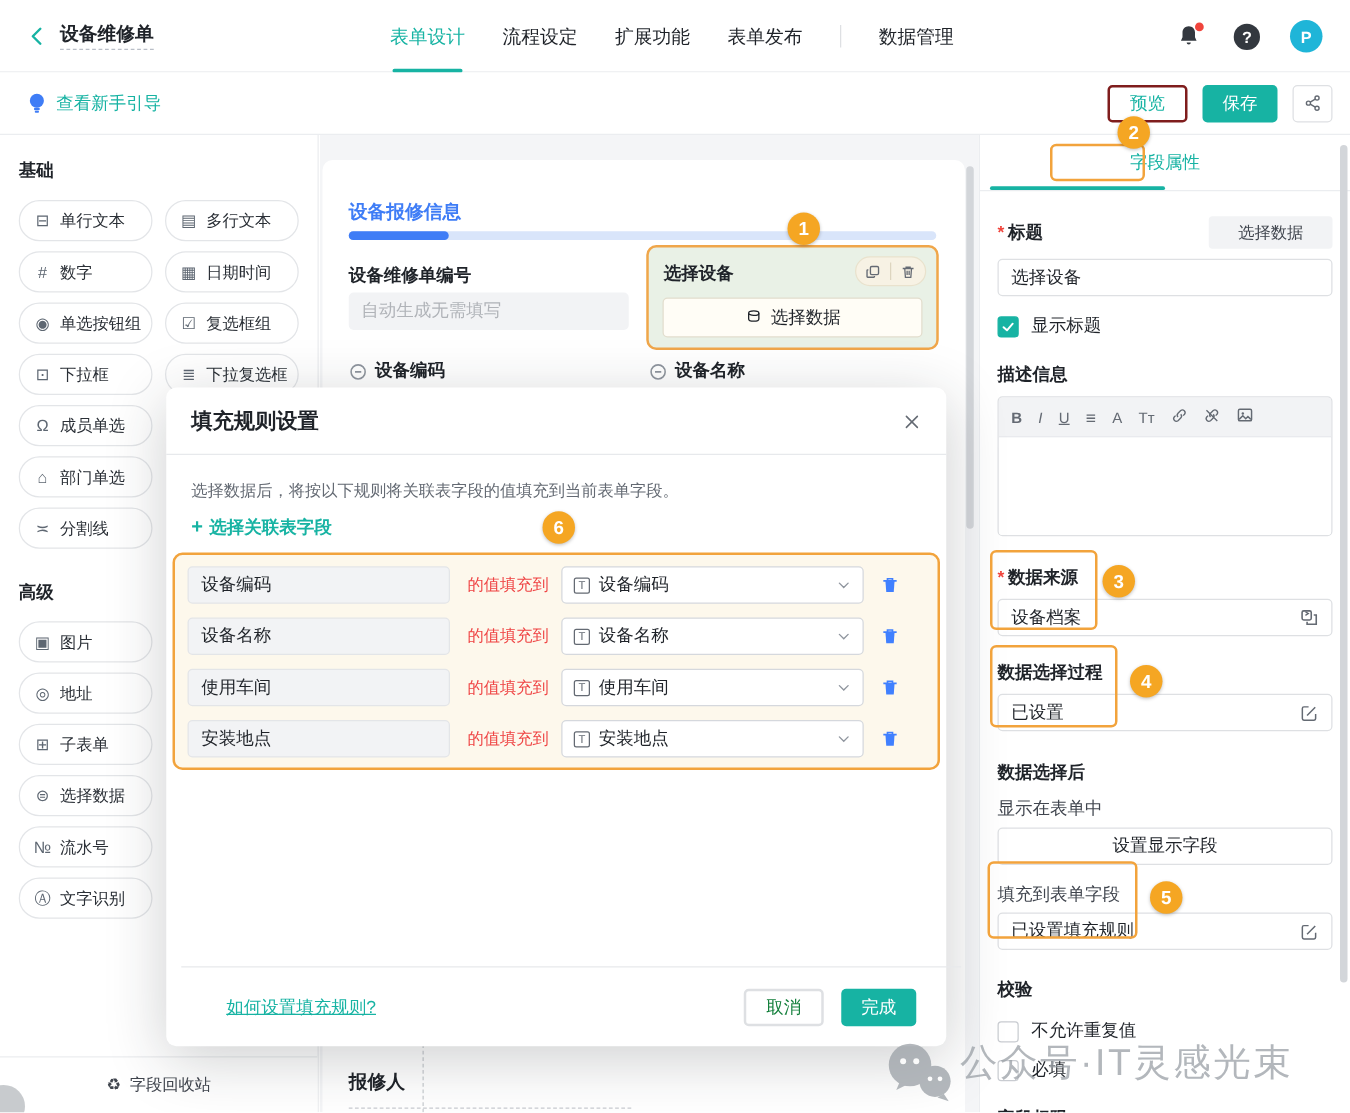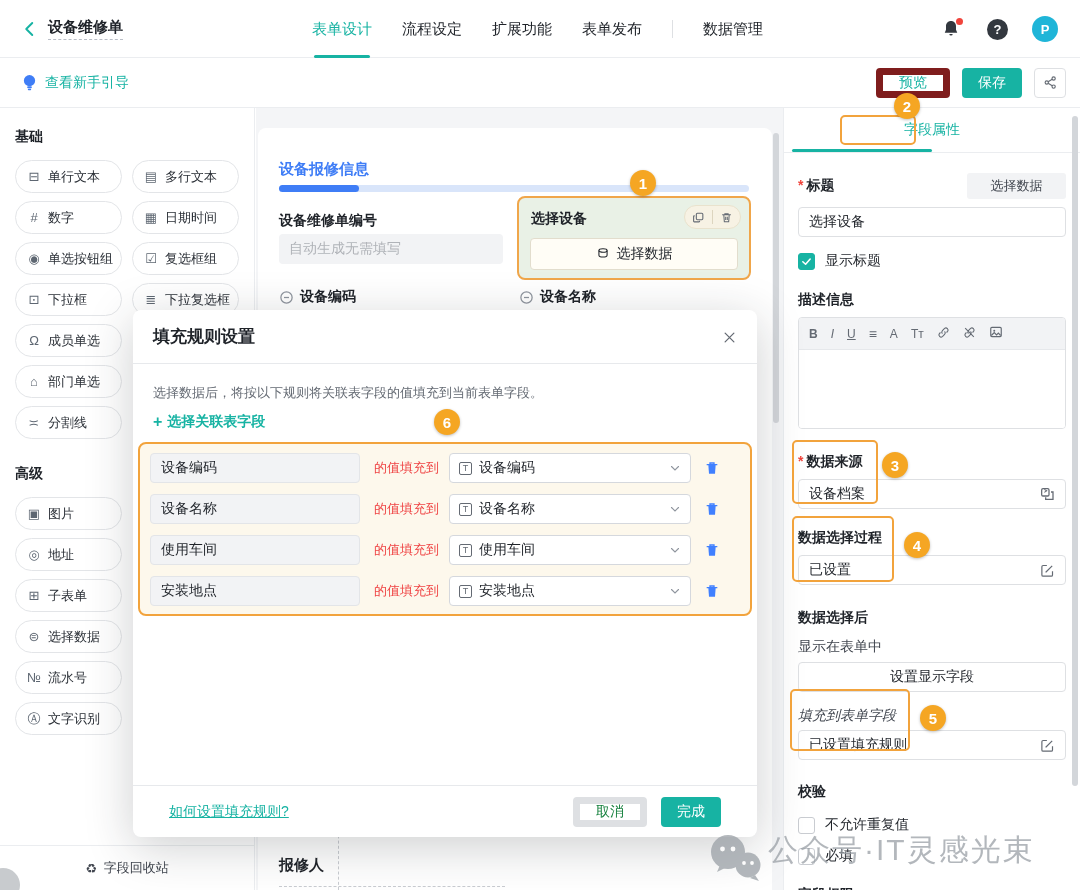--- a/index.html
+++ b/index.html
@@ -20,21 +20,21 @@
   .q-icon { width:21px; height:21px; border-radius:50%; background:#33383f; color:#fff; font-size:13px; font-weight:bold; display:flex; align-items:center; justify-content:center; }
   .avatar { width:26px; height:26px; border-radius:50%; background:#1fb5d8; color:#fff; font-size:13px; font-weight:bold; display:flex; align-items:center; justify-content:center; }
   .bell { position:relative; width:22px; height:22px; }
   .bell .dot { position:absolute; right:0; top:0; width:7px; height:7px; border-radius:50%; background:#f0443c; }
 
   
   .toolbar { position:absolute; left:0; top:58px; width:1080px; height:50px; background:#fff; border-bottom:1px solid #ebedf0; display:flex; align-items:center;text-align:right; }
   .guide { margin-left:22px; display:flex; align-items:center; gap:8px; color:#17b3a3; font-size:14px; cursor:pointer; }
   .tb-right { position:absolute; right:14px; display:flex; align-items:center; gap:12px; }
   .btn { height:30px; padding:0 16px; border-radius:4px; font-size:14px; display:flex; align-items:center; justify-content:center; cursor:pointer; }
-  .btn.ghost { border:7px solid #7f1d1d; color:#17b3a3; background:#fff; }
+  .btn.ghost { border:2px solid #7f1d1d; color:#17b3a3; background:#fff; }
   .btn.solid { background:#17b3a3; color:#fff; }
   .btn.iconbtn { width:32px; padding:0; border:1px solid #dee0e3; color:#646a73; }
 
   
   .sidebar { position:absolute; left:0; top:108px; width:255px; height:782px; background:#fff; border-right:1px solid #ebedf0; }
   .sb-section { padding:20px 15px 0 15px; }
   .sb-head { font-size:14px; font-weight:bold; margin-bottom:14px; }
   .sb-grid { display:grid; grid-template-columns:107px 107px; column-gap:10px; row-gap:8px; }
   .sb-item { width:107px; height:33px; border:1px solid #e3e5e8; border-radius:17px; display:flex; align-items:center; padding-left:11px; gap:7px; font-size:13px; color:#2a2f36; background:#fff; cursor:grab; }
   .sb-item .g { color:#5e6772; font-size:13px; width:14px; text-align:center; }
@@ -94,21 +94,21 @@
   .m-desc { position:absolute; left:20px; top:74px; font-size:13px; color:#646a73; }
   .m-add { position:absolute; left:20px; top:103px; font-size:14px; color:#17b3a3; font-weight:bold; cursor:pointer; display:flex; gap:5px; align-items:center; }
   .hl-box { position:absolute; left:5px; top:132px; width:614px; height:174px; background:#fdf8ec; border:2px solid #f2a33c; border-radius:8px; padding:9px 10px; }
   .m-row { display:flex; align-items:center; height:30px; margin-bottom:11px; }
   .m-src { width:210px; height:30px; background:#f2f3f5; border:1px solid #e3e5e8; border-radius:4px; display:flex; align-items:center; padding-left:10px; font-size:14px; color:#1f2329; }
   .m-phrase { margin-left:14px; font-size:13px; color:#ef4444; white-space:nowrap; }
   .m-select { margin-left:10px; width:242px; height:30px; background:#fff; border:1px solid #d5d8dd; border-radius:4px; display:flex; align-items:center; padding:0 9px; gap:7px; font-size:14px; cursor:pointer; }
   .t-ic { width:13px; height:13px; border:1px solid #646a73; border-radius:2px; font-size:9px; color:#646a73; display:flex; align-items:center; justify-content:center; flex:none; }
   .m-select .spacer { flex:1; }
   .m-trash { margin-left:13px; cursor:pointer; display:flex; }
-  .m-foot { position:absolute; left:0; bottom:0; width:100%; height:52px; border-top:1px solid #e7e9ec; display:flex; align-items:center; padding:0 36px; }
+  .m-foot { position:absolute; left:12px; bottom:0; width:100%; height:64px; border-top:1px solid #e7e9ec; display:flex; align-items:center; padding:0 36px; }
   .m-help { font-size:14px; color:#17b3a3; text-decoration:underline; cursor:pointer; }
   .m-foot .sp { flex:1; }
 
   
   .ann-box { position:absolute; border:2px solid #f2a33c; border-radius:5px; z-index:60; pointer-events:none; }
   .badge { position:absolute; width:26px; height:26px; border-radius:50%; background:#f5a623; color:#fff; font-size:15px; font-weight:bold; display:flex; align-items:center; justify-content:center; z-index:61; box-shadow:0 1px 3px rgba(0,0,0,.25); }
 
   
   .watermark { position:absolute; left:768px; top:830px; z-index:70; font-size:30px; color:#9aa0a6; opacity:.75; letter-spacing:2px; pointer-events:none; }
   .wm-icon { position:absolute; left:706px; top:832px; z-index:70; opacity:.75; pointer-events:none; }
@@ -386,21 +386,21 @@
         <svg width="15" height="15" viewBox="0 0 24 24">
             <path d="M20 13 v6 a2 2 0 0 1 -2 2 H5 a2 2 0 0 1 -2 -2 V6 a2 2 0 0 1 2 -2 h6" fill="none" stroke="#646a73" stroke-width="1.9"></path>
             <path d="M10 14 l9.5-9.5 M10 14 l-1 1" fill="none" stroke="#646a73" stroke-width="1.9"></path>
           </svg>
       </div>
 
       <div class="p-label bold" style="margin-top:24px;">数据选择后</div>
       <div class="p-label" style="margin-top:11px; color:#41464f;">显示在表单中</div>
       <div class="p-btn" style="margin-top:6px;">设置显示字段</div>
 
-      <div class="p-label" style="margin-top:15px; color:#41464f;font-style:italic;">填充到表单字段</div>
+      <div class="p-label" style="margin-top:15px; color:#41464f;">填充到表单字段</div>
       <div class="p-input" style="margin-top:5px;">
         <span>已设置填充规则</span>
           <span class="spacer"></span>
         <svg width="15" height="15" viewBox="0 0 24 24">
             <path d="M20 13 v6 a2 2 0 0 1 -2 2 H5 a2 2 0 0 1 -2 -2 V6 a2 2 0 0 1 2 -2 h6" fill="none" stroke="#646a73" stroke-width="1.9"></path>
             <path d="M10 14 l9.5-9.5 M10 14 l-1 1" fill="none" stroke="#646a73" stroke-width="1.9"></path>
           </svg>
       </div>
 
       <div class="p-label bold" style="margin-top:23px;">校验</div>

